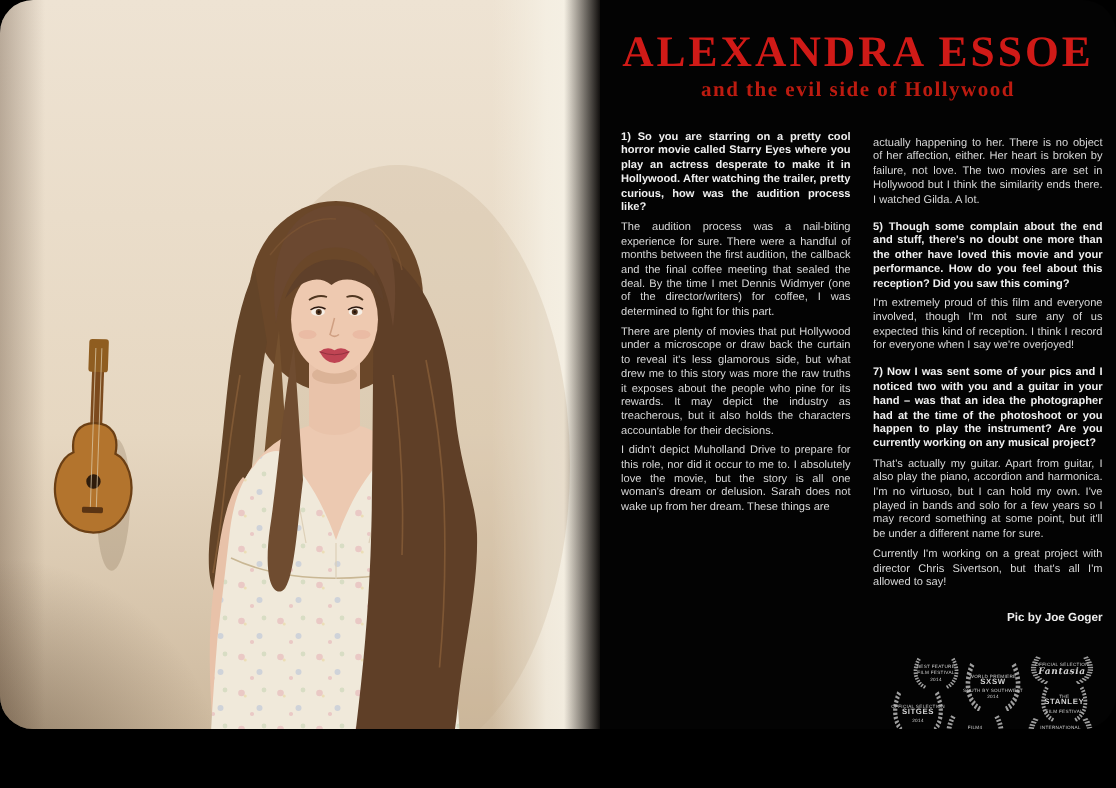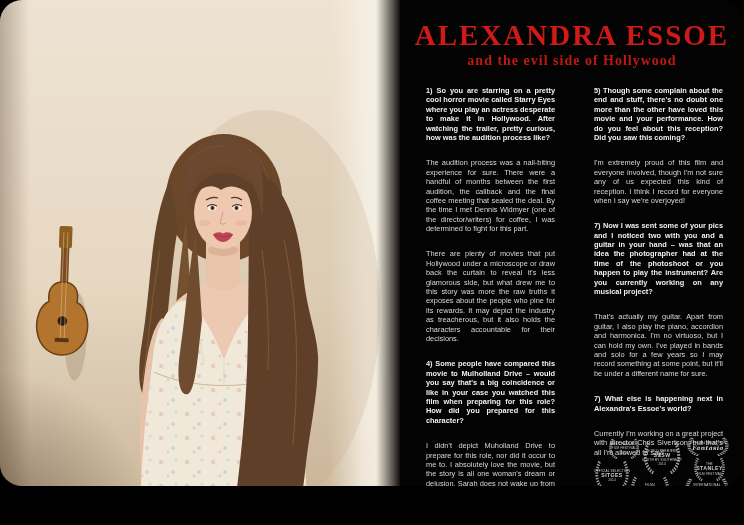--- a/index.html
+++ b/index.html
@@ -8,21 +8,21 @@
   .photo-pane{width:400px;height:525px;flex:0 0 400px;position:relative;}
   .photo-pane svg{display:block;width:400px;height:525px;}
   .content-pane{position:relative;width:344px;height:525px;background:#030303;}
   .masthead{text-align:center;}
   .masthead h1{margin:21px 2px 0;font-family:"Liberation Serif",serif;font-weight:bold;
         font-size:29px;letter-spacing:2px;color:var(--red,#d01a17);line-height:1;}
   .masthead h2{margin:4px 0 0;font-family:"Liberation Serif",serif;font-weight:bold;
         font-size:14px;letter-spacing:1px;color:var(--red2,#bc1b10);line-height:1;}
   .columns{position:absolute;top:86px;left:10px;right:5px;bottom:0;display:flex;gap:7px;overflow:hidden;}
   .col{flex:1;min-width:0;text-align:justify;font-size:7.4px;line-height:1.27;color:#d9d9d9;}
-  .col p{margin:16px;}
+  .col p{margin:4px;}
   .col p.q{font-weight:bold;color:#f0f0f0;margin-top:9px;}
   .col p.q:first-child{margin-top:0;}
   .col p.credit{text-align:right;font-weight:bold;color:#ededed;font-size:7.8px;margin-top:15px;}
   .badges{position:absolute;inset:0;pointer-events:none;}
   .badge{position:absolute;}
   .badge svg{position:absolute;inset:0;width:100%;height:100%;}
   .badge path{fill:none;stroke:#c6c6c6;stroke-width:7;stroke-dasharray:3 2.4;opacity:.8;}
   .badge .bt{position:relative;width:100%;height:100%;display:flex;flex-direction:column;
         justify-content:center;text-align:center;font-size:3.1px;line-height:1.3;
         letter-spacing:.2px;color:#d2d2d2;}
@@ -138,30 +138,30 @@
     <div class="masthead">
       <h1>ALEXANDRA ESSOE</h1>
       <h2>and the evil side of Hollywood</h2>
     </div>
 
     <div class="columns">
       <div class="col">
           <p class="q">1) So you are starring on a pretty cool horror movie called Starry Eyes where you play an actress desperate to make it in Hollywood. After watching the trailer, pretty curious, how was the audition process like?</p>
           <p class="a">The audition process was a nail-biting experience for sure. There were a handful of months between the first audition, the callback and the final coffee meeting that sealed the deal. By the time I met Dennis Widmyer (one of the director/writers) for coffee, I was determined to fight for this part.</p>
           <p class="a">There are plenty of movies that put Hollywood under a microscope or draw back the curtain to reveal it's less glamorous side, but what drew me to this story was more the raw truths it exposes about the people who pine for its rewards. It may depict the industry as treacherous, but it also holds the characters accountable for their decisions.</p>
-          <p class="q">4) Some people have compared this movie to Mulholland Drive – would you say that's a big coincidence or like in your case you watched this film when preparing for this role? How did you prepared for this character?</p>
           <p class="a">I didn't depict Muholland Drive to prepare for this role, nor did it occur to me to. I absolutely love the movie, but the story is all one woman's dream or delusion. Sarah does not wake up from her dream. These things are</p>
         </div>
       <div class="col">
+          <p class="a">actually happening to her. There is no object of her affection, either. Her heart is broken by failure, not love. The two movies are set in Hollywood but I think the similarity ends there. I watched Gilda. A lot.</p>
           <p class="q">5) Though some complain about the end and stuff, there's no doubt one more than the other have loved this movie and your performance. How do you feel about this reception? Did you saw this coming?</p>
           <p class="a">I'm extremely proud of this film and everyone involved, though I'm not sure any of us expected this kind of reception. I think I record for everyone when I say we're overjoyed!</p>
           <p class="q">7) Now I was sent some of your pics and I noticed two with you and a guitar in your hand – was that an idea the photographer had at the time of the photoshoot or you happen to play the instrument? Are you currently working on any musical project?</p>
           <p class="a">That's actually my guitar. Apart from guitar, I also play the piano, accordion and harmonica. I'm no virtuoso, but I can hold my own. I've played in bands and solo for a few years so I may record something at some point, but it'll be under a different name for sure.</p>
-          <p class="q">7) What else is happening next in Alexandra's Essoe's world?</p>
           <p class="a">Currently I'm working on a great project with director Chris Sivertson, but that's all I'm allowed to say!</p>
+          <p class="credit">Pic by Joe Goger</p>
         </div>
     </div>
 
     <div class="badges">
         <div class="badge" style="left: 206px; top: 438px; width: 36px; height: 21px;">
           <svg viewBox="0 0 100 60" preserveAspectRatio="none">
             <path d="M30,58 C12,48 6,26 19,3"></path>
             <path d="M70,58 C88,48 94,26 81,3"></path>
           </svg>
           <div class="bt">

